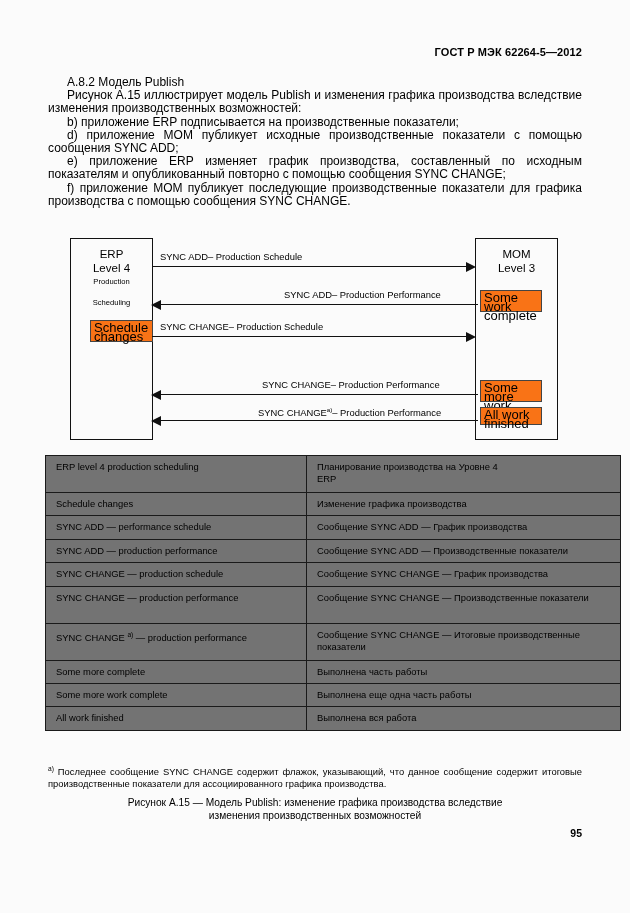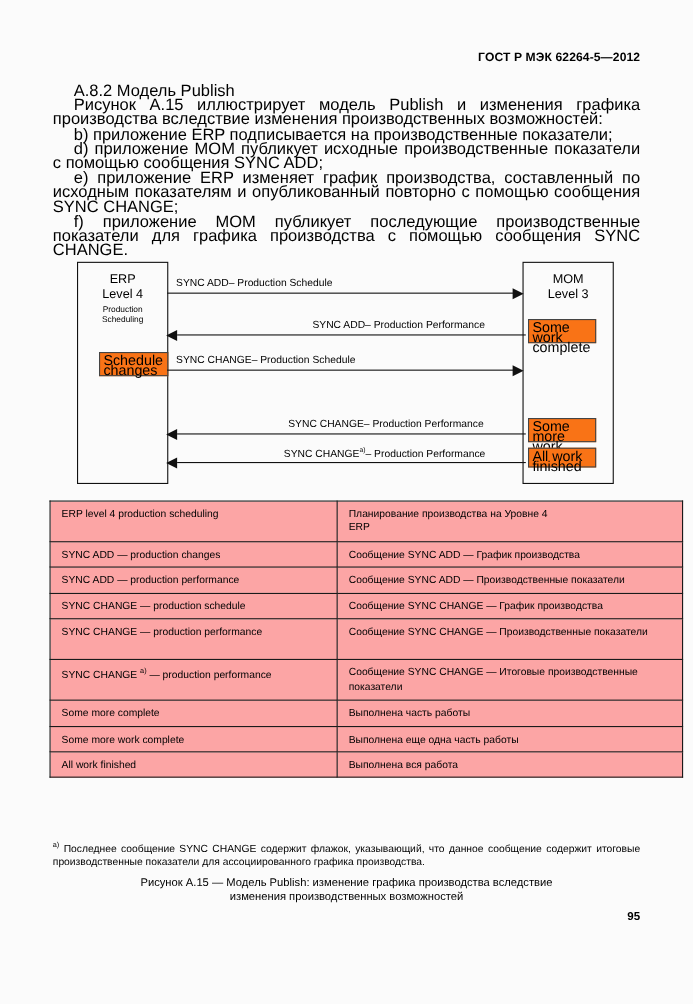--- a/index.html
+++ b/index.html
@@ -31,21 +31,21 @@
     letter-spacing: 0.1px;
     white-space: nowrap;
   }
 
   
   .body-text {
     position: absolute;
     left: 48px;
     top: 76px;
     width: 534px;
-    font-size: 15px;
+    font-size: 12px;
     line-height: 13.2px;
     text-align: justify;
   }
   .body-text p {
     margin: 0;
   }
   .ind { text-indent: 19px; }
 
   
   .diagram {
@@ -136,21 +136,21 @@
     width: 537px;
     border-collapse: collapse;
     table-layout: fixed;
   }
   .legend-table td {
     border: 1px solid #1a1a1a;
     font-size: 9.4px;
     line-height: 12.4px;
     padding: 5px 8px 5px 10px;
     vertical-align: top;
-    background: #fca5a5;
+    background: #737373;
   }
   .legend-table td.c1 { width: 242px; }
   .legend-table td.c2 { width: 295px; }
   .legend-table td sup {
     font-size: 6.6px;
     vertical-align: super;
   }
   .row-tall td { height: 26px; }
 
   
@@ -204,21 +204,21 @@
     <p class="ind">e) приложение ERP изменяет график производства, составленный по исходным показателям и опубликованный повторно с помощью сообщения SYNC CHANGE;</p>
     <p class="ind">f) приложение MOM публикует последующие производственные показатели для графика производства с помощью сообщения SYNC CHANGE.</p>
   </div>
 
   <div class="diagram">
 
     <div class="lifeline erp-box">
       <div class="title">ERP</div>
       <div class="title" style="margin-top:0">Level 4</div>
       <div class="subtitle">Production</div>
-      <div class="subtitle" style="margin-top:0">Scheduling</div>
+      <div class="subtitle" style="margin-top:12px">Scheduling</div>
     </div>
 
     <div class="note right-align" style="left:42px; top:88px; width:63px; height:22px;">Schedule<br>changes</div>
 
     <div class="lifeline mom-box">
       <div class="title">MOM</div>
       <div class="title" style="margin-top:0">Level 3</div>
     </div>
 
     <div class="note" style="left:432px; top:58px; width:62px; height:22px;">Some work<br>complete</div>
@@ -248,21 +248,25 @@
   </div>
 
   <table class="legend-table">
     <tbody>
       <tr class="row-tall">
         <td class="c1">ERP level 4 production scheduling</td>
         <td class="c2" style="white-space:pre-line">Планирование производства на Уровне 4
 ERP</td>
       </tr>
       <tr>
-        <td class="c1">SYNC ADD — production changes</td>
+        <td class="c1">Schedule changes</td>
+        <td class="c2">Изменение графика производства</td>
+      </tr>
+      <tr>
+        <td class="c1">SYNC ADD — performance schedule</td>
         <td class="c2">Сообщение SYNC ADD — График производства</td>
       </tr>
       <tr>
         <td class="c1">SYNC ADD — production performance</td>
         <td class="c2">Сообщение SYNC ADD — Производственные показатели</td>
       </tr>
       <tr>
         <td class="c1">SYNC CHANGE — production schedule</td>
         <td class="c2">Сообщение SYNC CHANGE — График производства</td>
       </tr>

